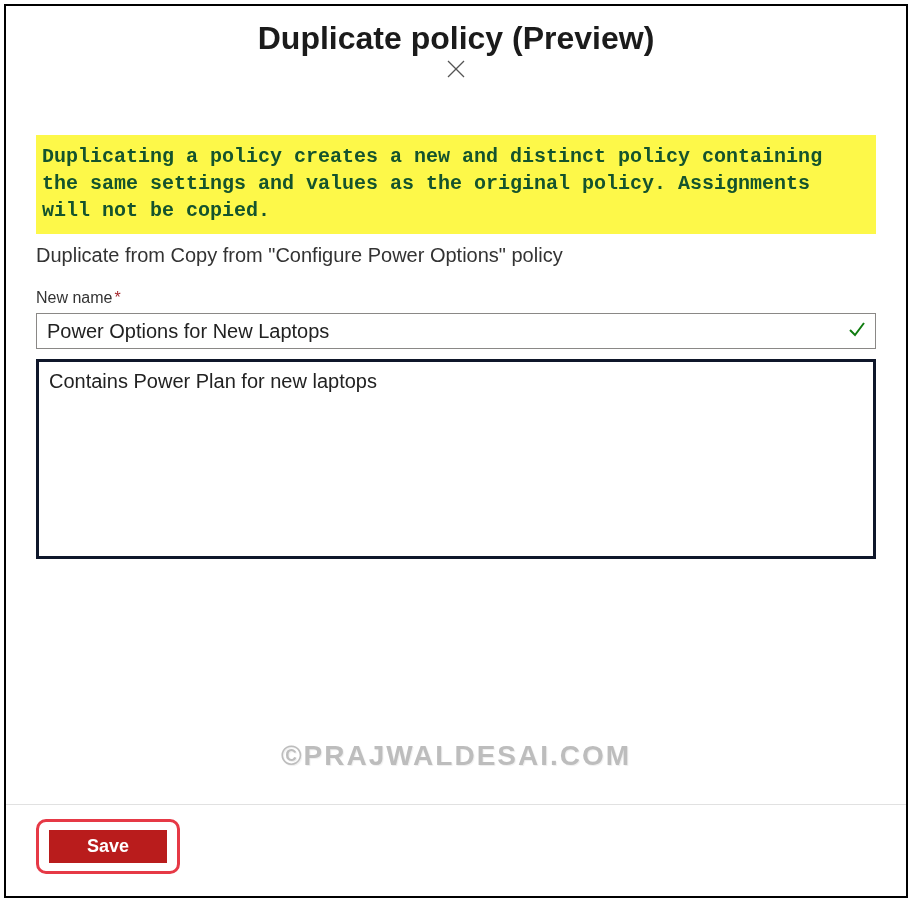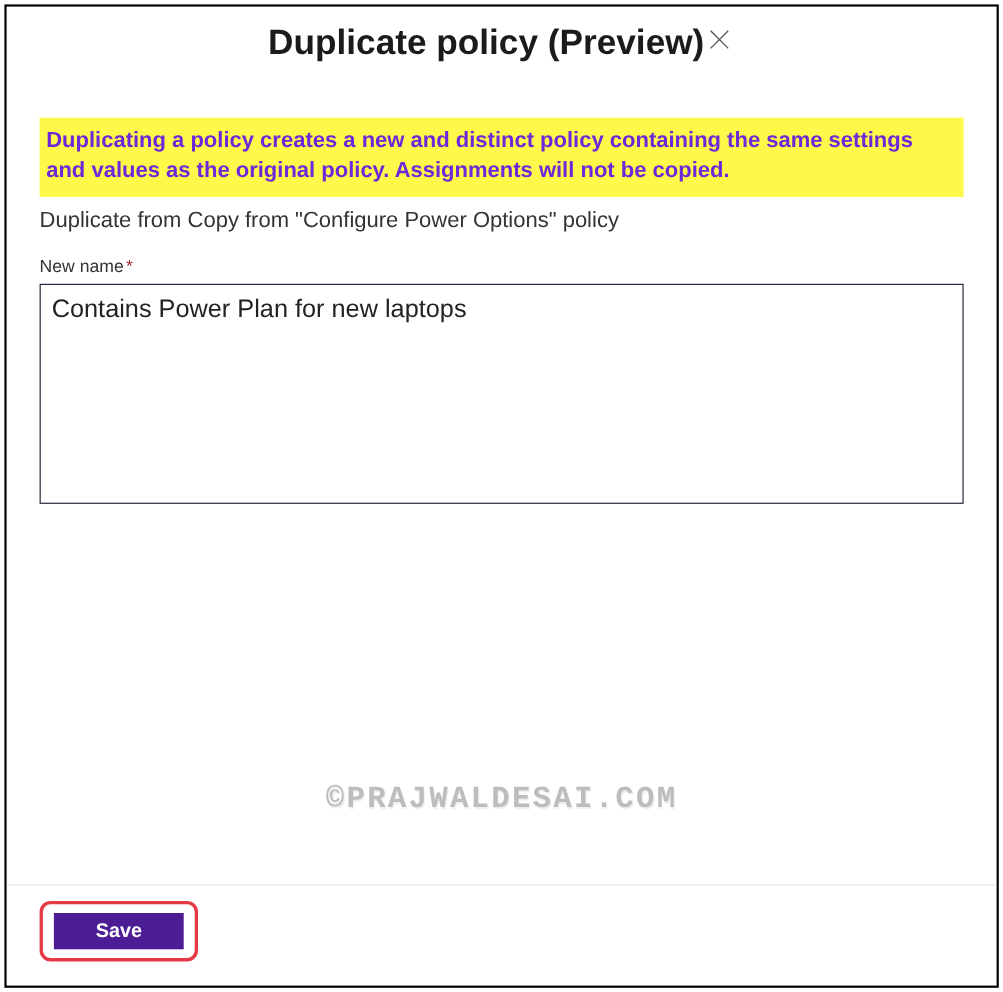--- a/index.html
+++ b/index.html
@@ -20,22 +20,23 @@
       height: 894px;
       margin: 4px;
       display: flex;
       flex-direction: column;
       position: relative;
       background: #fff;
     }
     .header {
       display: flex;
       align-items: center;
-      justify-content: center;
+      justify-content: flex-end;
       padding: 14px 30px 10px 30px;
+      flex-direction: column;
     }
     .title {
       font-size: 32px;
       font-weight: 600;
       color: #1b1b1b;
     }
     .close-btn {
       width: 28px;
       height: 28px;
       display: flex;
@@ -52,24 +53,25 @@
     }
     .content {
       padding: 40px 30px 0 30px;
       flex: 1;
       position: relative;
     }
     .info-banner {
       background: #fdf849;
       font-size: 20px;
       font-weight: 700;
-      color: #6d28d9;
+      color: #14532d;
       padding: 8px 6px 10px 6px;
       line-height: 1.35;
       margin-bottom: 10px;
+      font-family: Liberation Mono, monospace;
     }
     .source-line {
       font-size: 20px;
       color: #333;
       margin-bottom: 22px;
     }
     .field-label {
       font-size: 16px;
       color: #333;
       margin-bottom: 6px;
@@ -101,55 +103,54 @@
     }
     .check-icon svg {
       width: 18px;
       height: 18px;
       stroke: #107c10;
       stroke-width: 2;
       fill: none;
     }
     .textarea-input {
       width: 100%;
-      border: 1px solid #0f172a;
-      font-size: 23px;
+      border: 3px solid #0f172a;
+      font-size: 20px;
       padding: 8px 10px;
       height: 200px;
       color: #222;
       outline: none;
       font-family: inherit;
       resize: none;
     }
     .watermark {
       position: absolute;
       top: 645px;
       left: 0;
       width: 100%;
       text-align: center;
       font-size: 28px;
       font-weight: 600;
       color: #bdbdbd;
       letter-spacing: 2px;
       pointer-events: none;
       text-shadow: 1px 1px 1px #eee;
-      font-family: Liberation Mono, monospace;
     }
     .footer {
       border-top: 1px solid #e1e1e1;
       padding: 14px 30px 22px 30px;
     }
     .save-highlight {
       display: inline-block;
       border: 3px solid #e63946;
       border-radius: 10px;
       padding: 8px 10px;
     }
     .save-btn {
-      background: #4c1d95;
+      background: #b91c1c;
       color: #fff;
       border: none;
       font-size: 18px;
       font-weight: 600;
       padding: 6px 38px;
       cursor: pointer;
       font-family: inherit;
     }
   </style>
 </head>
@@ -171,20 +172,28 @@
 
   <div class="content">
 
     <div class="info-banner">Duplicating a policy creates a new and distinct policy containing the same settings and values as the original policy. Assignments will not be copied.</div>
 
     <div class="source-line">Duplicate from Copy from "Configure Power Options" policy</div>
 
     <div class="field-label">
       <span>New name</span><span class="required-star">*</span>
     </div>
+    <div class="text-input-wrap">
+      <input type="text" class="text-input" value="Power Options for New Laptops" style="">
+      <span class="check-icon">
+        <svg viewBox="0 0 18 18">
+            <polyline points="2,10 7,15 16,3"></polyline>
+          </svg>
+      </span>
+    </div>
 
     <textarea class="textarea-input" style="">Contains Power Plan for new laptops</textarea>
 
     <div class="watermark">©PRAJWALDESAI.COM</div>
   </div>
 
   <div class="footer">
     <div class="save-highlight">
       <button class="save-btn">Save</button>
     </div>

